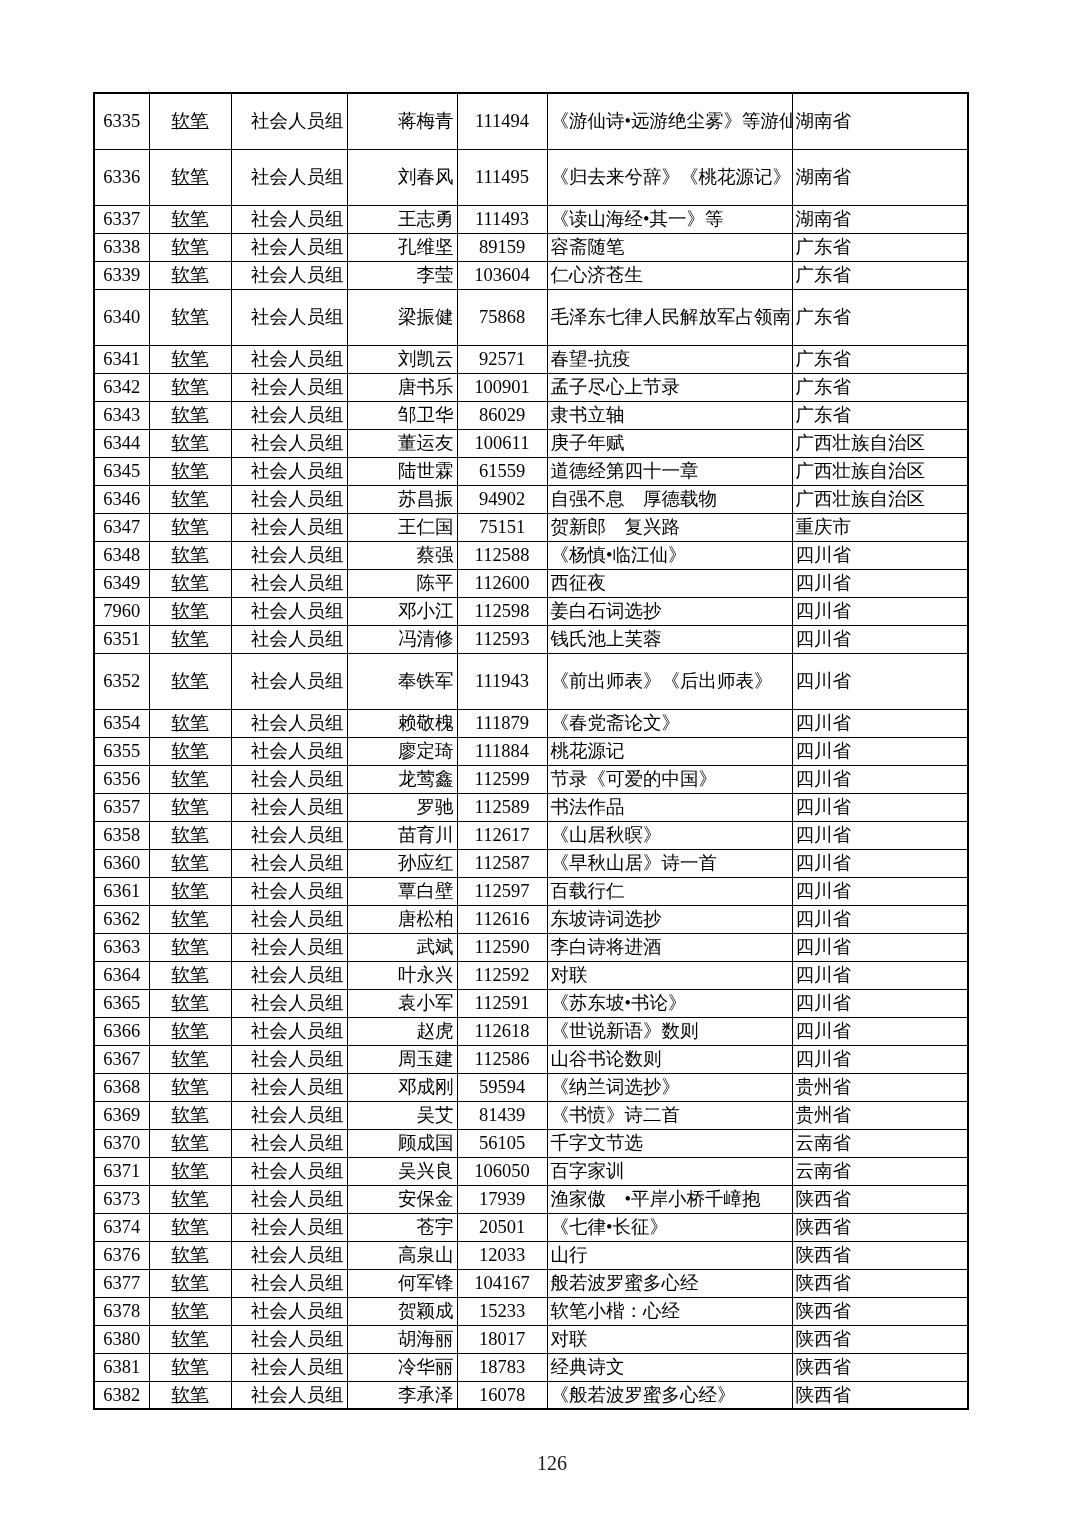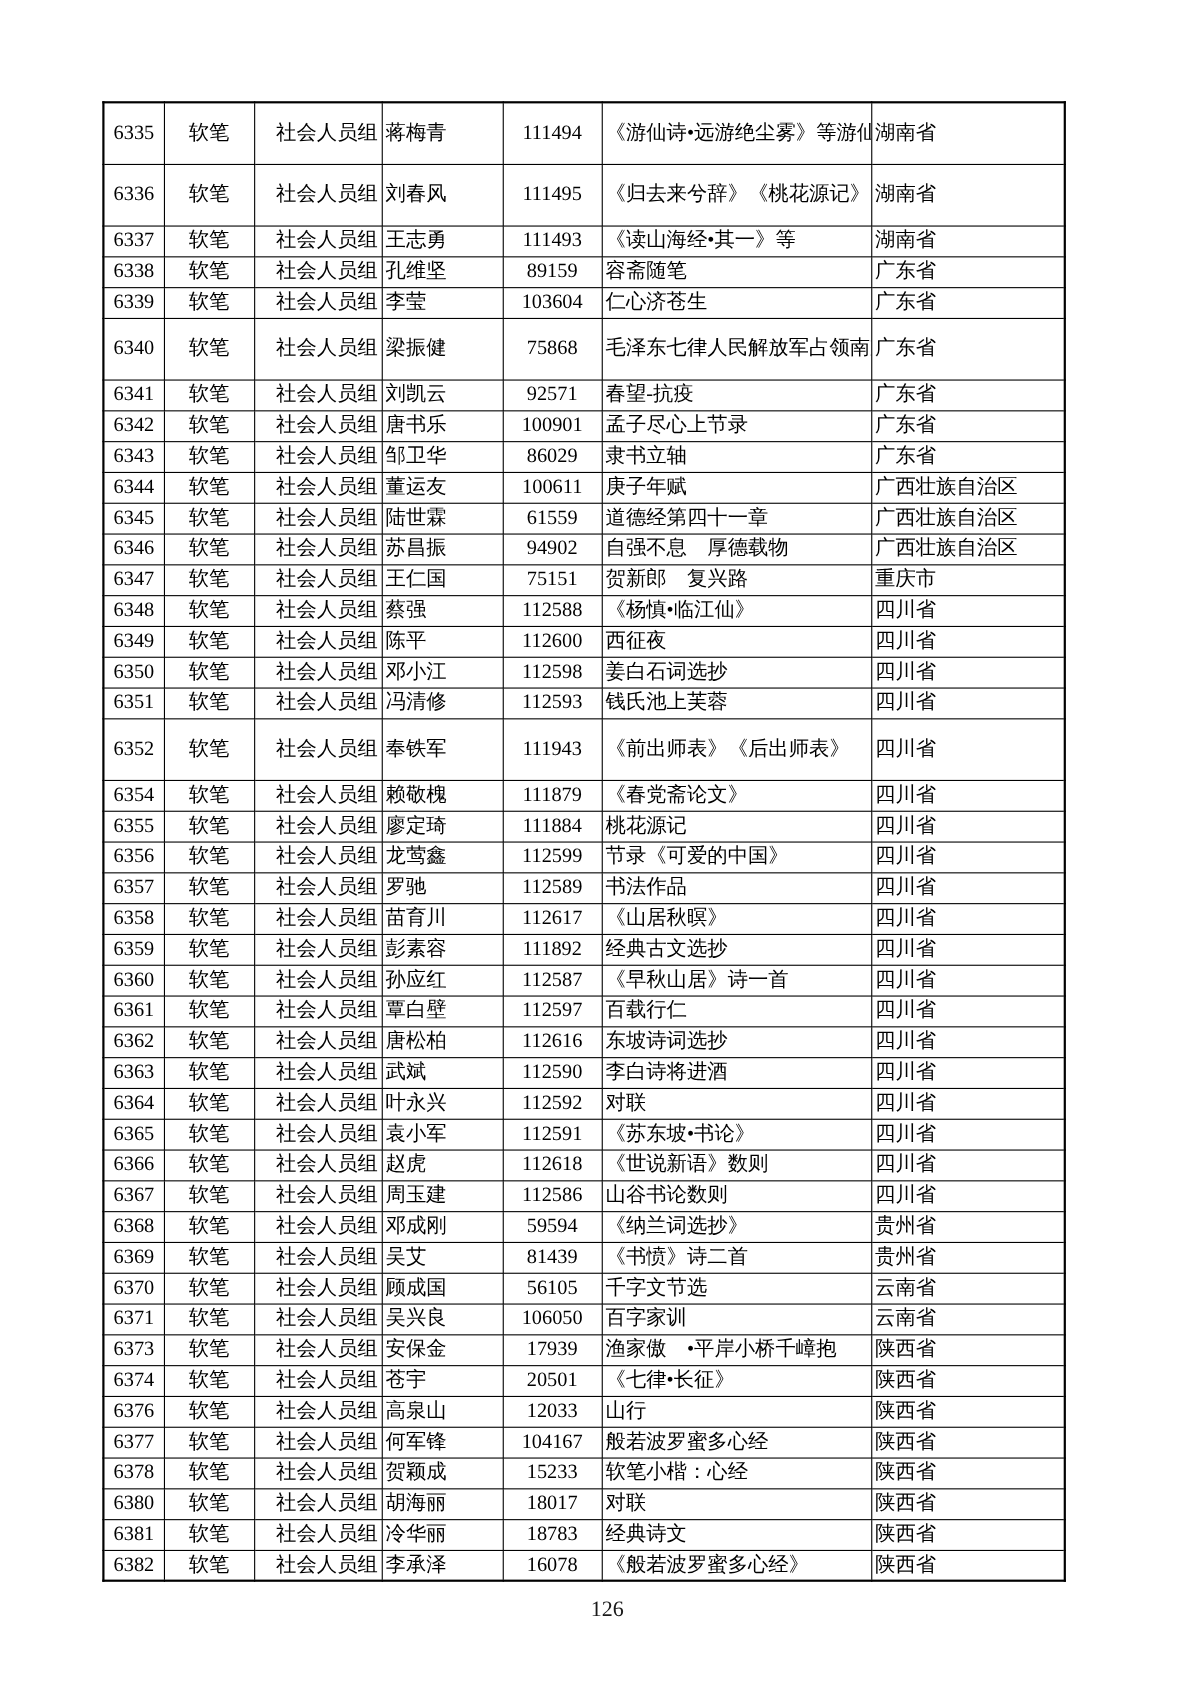--- a/index.html
+++ b/index.html
@@ -48,23 +48,23 @@
   
   col.c-seq    { width: 55px; }
   col.c-cat    { width: 82px; }
   col.c-group  { width: 116px; }
   col.c-name   { width: 110px; }
   col.c-num    { width: 90px; }
   col.c-work   { width: 245px; }
   col.c-region { width: 176px; }
 
   td.seq    { text-align: center; }
-  td.cat    { text-align: center; }
+  td.cat    { text-align: center; text-decoration: underline; }
   td.group  { text-align: right; }
-  td.name   { text-align: left; }
+  td.name   { text-align: right; }
   td.num    { text-align: center; }
   td.work   { text-align: left; white-space: normal; word-break: break-all; padding-left: 5px; }
   td.region { }
 
   tr.tall td { height: 56px; margin-top: 24px; }
   tr.tall td.work { line-height: 1.30; }
 
   .page-number {
     position: absolute;
     left: 12px;
@@ -222,21 +222,21 @@
           <tr>
             <td class="seq">6349</td>
             <td class="cat">软笔</td>
             <td class="group">社会人员组</td>
             <td class="name">陈平</td>
             <td class="num">112600</td>
             <td class="work">西征夜</td>
             <td class="region">四川省</td>
           </tr>
           <tr>
-            <td class="seq">6350</td>
+            <td class="seq">7960</td>
             <td class="cat">软笔</td>
             <td class="group">社会人员组</td>
             <td class="name">邓小江</td>
             <td class="num">112598</td>
             <td class="work">姜白石词选抄</td>
             <td class="region">四川省</td>
           </tr>
           <tr>
             <td class="seq">6351</td>
             <td class="cat">软笔</td>
@@ -291,29 +291,20 @@
             <td class="work">书法作品</td>
             <td class="region">四川省</td>
           </tr>
           <tr>
             <td class="seq">6358</td>
             <td class="cat">软笔</td>
             <td class="group">社会人员组</td>
             <td class="name">苗育川</td>
             <td class="num">112617</td>
             <td class="work">《山居秋暝》</td>
-            <td class="region">四川省</td>
-          </tr>
-          <tr>
-            <td class="seq">6359</td>
-            <td class="cat">软笔</td>
-            <td class="group">社会人员组</td>
-            <td class="name">彭素容</td>
-            <td class="num">111892</td>
-            <td class="work">经典古文选抄</td>
             <td class="region">四川省</td>
           </tr>
           <tr>
             <td class="seq">6360</td>
             <td class="cat">软笔</td>
             <td class="group">社会人员组</td>
             <td class="name">孙应红</td>
             <td class="num">112587</td>
             <td class="work">《早秋山居》诗一首</td>
             <td class="region">四川省</td>

